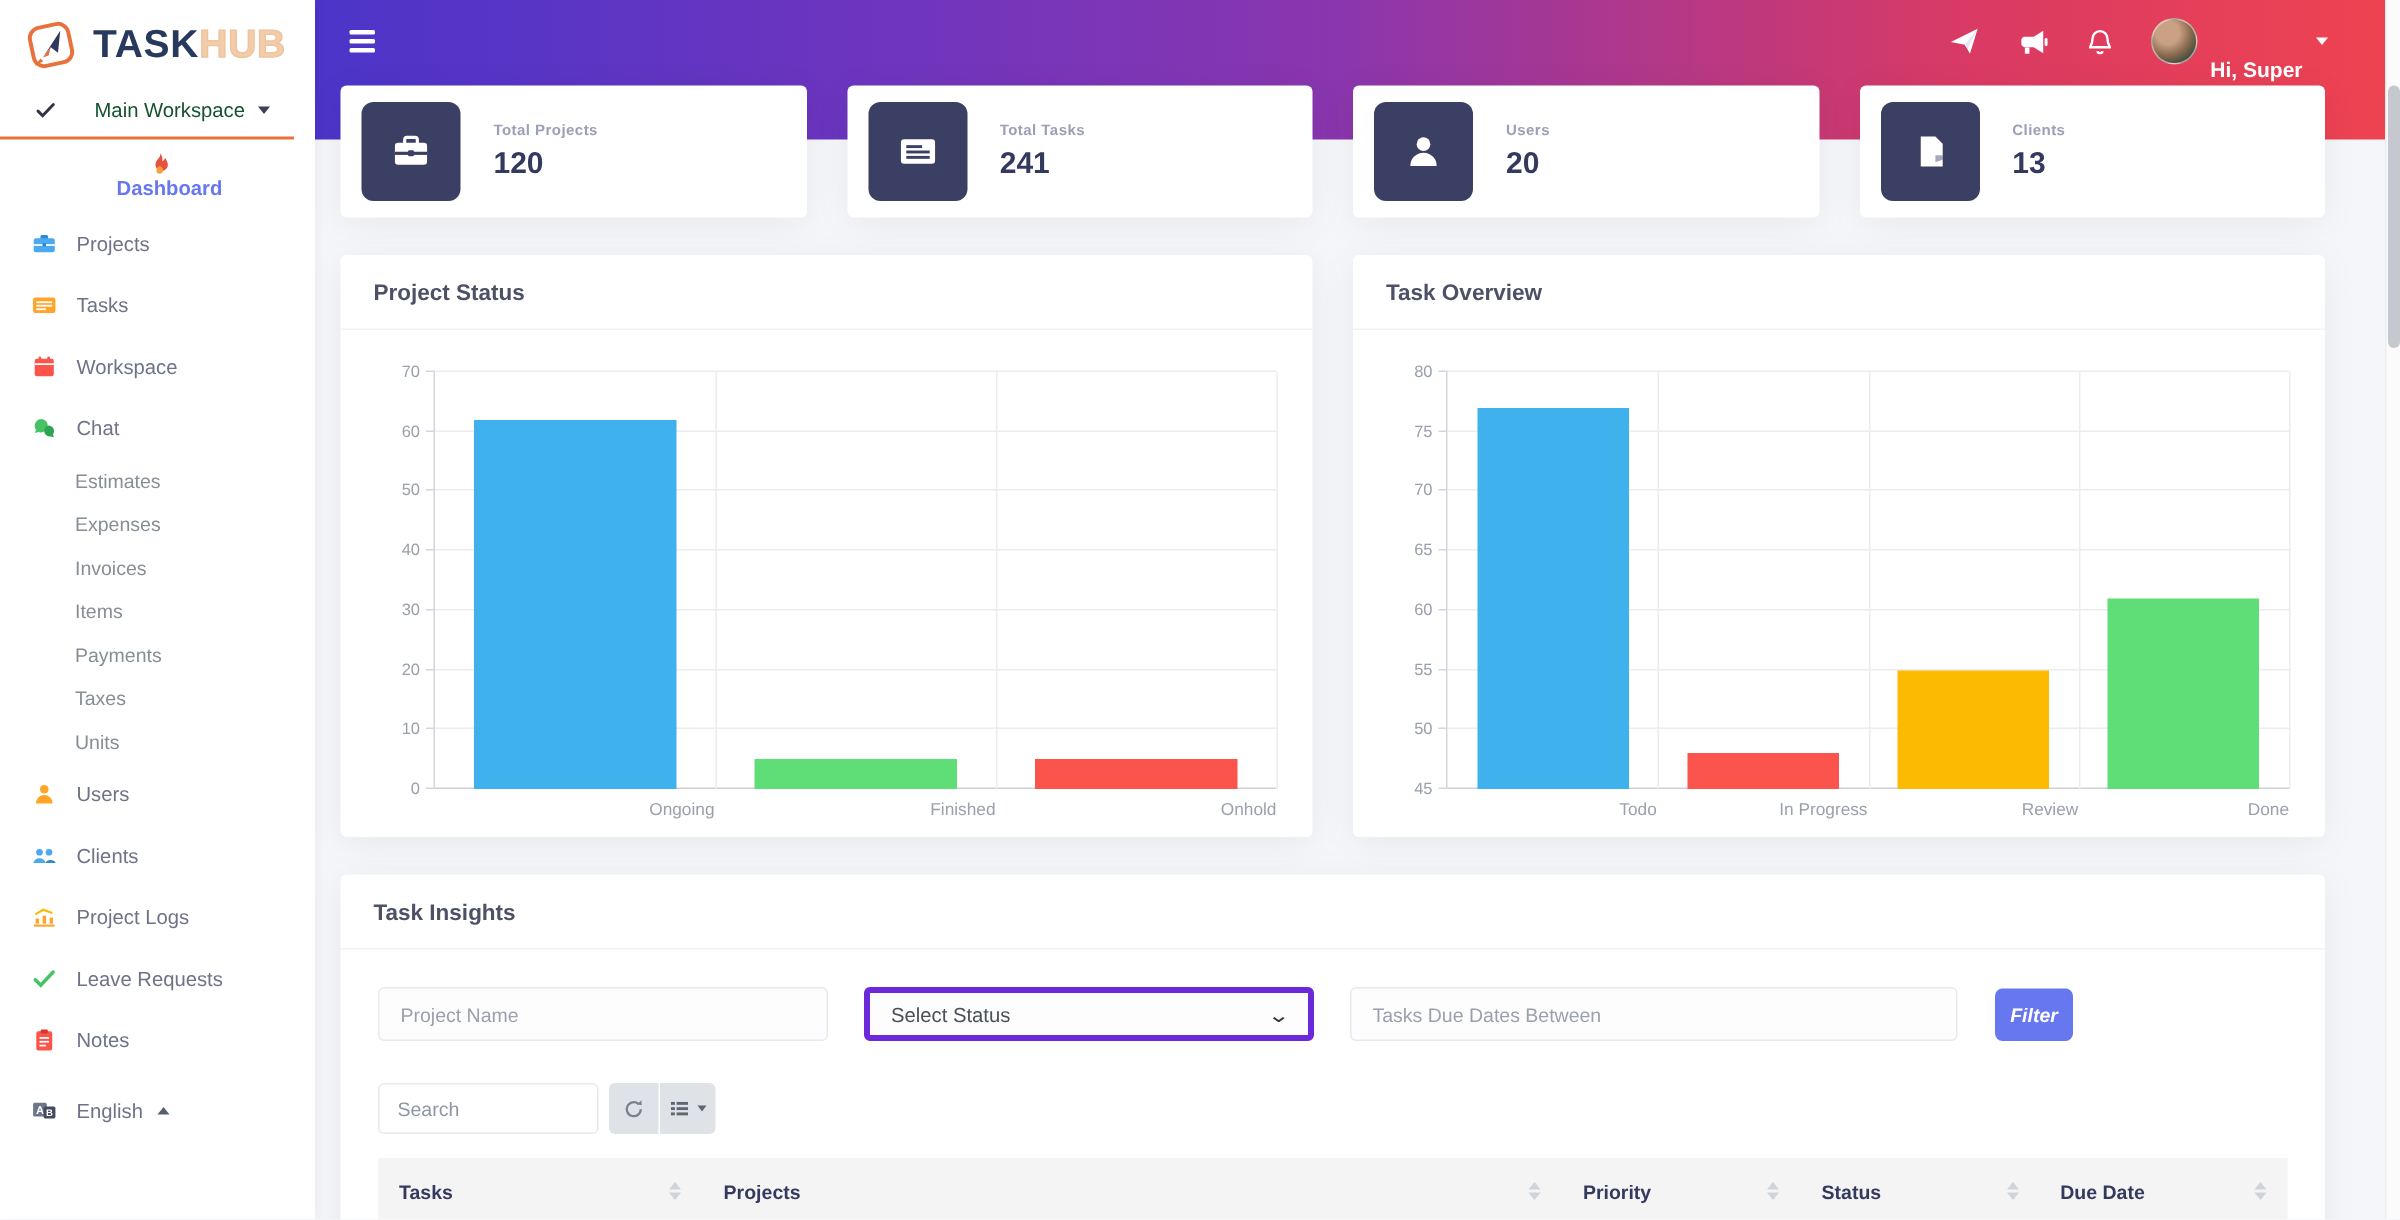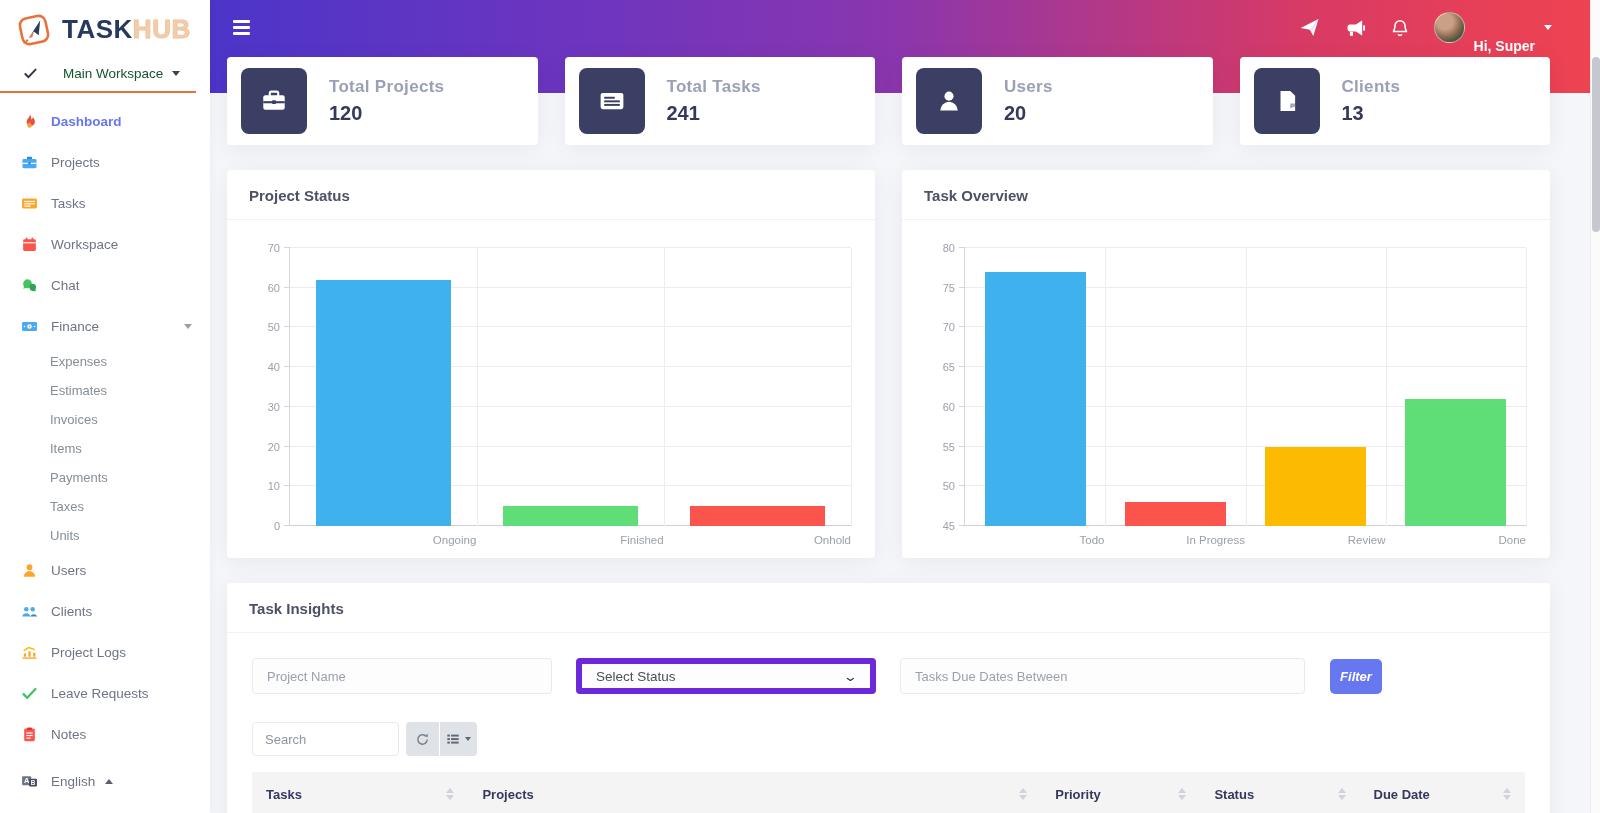--- a/index.html
+++ b/index.html
@@ -18,21 +18,21 @@
   .workspace-label { font-size:13.5px; color:#14532d; margin-left:24px; }
   .workspace-row .caret { margin-left:auto; }
   .caret-down { width:0; height:0; border:4px solid transparent; border-top:5px solid #3d4152; display:inline-block; margin-top:4px; }
   .caret-up { width:0; height:0; border:4px solid transparent; border-bottom:5px solid #5a5f70; display:inline-block; margin-bottom:3px; }
   .caret-gray { border-top-color:#9aa0ac; }
   .caret-white { border-top-color:#fff; }
 
   .menu { list-style:none; margin-top:8px; }
   .menu-item { display:flex; align-items:center; height:41px; padding:0 18px 0 21px; font-size:13.5px; color:#6e7387; cursor:pointer; }
   .menu-item .mi-label { margin-left:13px; }
-  .menu-item.active { color:#6777ef; font-weight:700; }
+  .menu-item.active { color:#6777ef; font-weight:700;flex-direction:column; }
   .menu-item .caret { margin-left:auto; }
   .submenu { list-style:none; }
   .submenu-item { height:29px; line-height:29px; padding-left:50px; font-size:13px; color:#868e96; cursor:pointer; }
   .language-row { display:flex; align-items:center; padding:0 18px 0 21px; height:40px; margin-top:6px; font-size:13.5px; color:#6e7387; cursor:pointer; }
   .language-row .lang-label { margin-left:13px; margin-right:10px; }
   .ic { display:inline-flex; width:17px; height:17px; align-items:center; justify-content:center; }
 
   
   .main { position:relative; flex:1; height:813px; }
   .grad-band { position:absolute; top:0; left:0; right:0; height:93px;
@@ -47,21 +47,21 @@
     background:radial-gradient(circle at 35% 30%, #caa184 0 28%, #8a6b50 55%, #3c4a3a 80%, #2c332c 100%); border:1px solid rgba(255,255,255,.5); }
   .greeting { color:#fff; font-size:14px; font-weight:700;margin-top:36px; }
 
   .content { position:relative; z-index:3; padding:57px 50px 0 17px; }
 
   
   .stats-row { display:flex; gap:27px; }
   .stat-card { flex:1; background:#fff; border-radius:4px; box-shadow:0 4px 25px rgba(0,0,0,.06); height:88px; display:flex; align-items:center; padding:11px 14px; }
   .stat-tile { width:66px; height:66px; background:#3a3f63; border-radius:8px; display:flex; align-items:center; justify-content:center; }
   .stat-meta { margin-left:22px; }
-  .stat-label { font-size:17px; font-weight:700; color:#9aa0b5; letter-spacing:.3px; }
+  .stat-label { font-size:10px; font-weight:700; color:#9aa0b5; letter-spacing:.3px; }
   .stat-value { font-size:20px; font-weight:700; color:#34395e; margin-top:5px; }
 
   
   .charts-row { display:flex; gap:27px; margin-top:25px; }
   .card { background:#fff; border-radius:4px; box-shadow:0 4px 25px rgba(0,0,0,.06); }
   .chart-card { flex:1; }
   .card-header { padding:17px 22px 14px 22px; border-bottom:1px solid #f1f2f7; }
   .card-title { font-size:15px; font-weight:700; color:#4c5166; }
   .chart-body { padding:28px 24px 12px 24px; }
   .chart { margin-left:38px; }
@@ -76,21 +76,21 @@
   .x-label { flex:1; text-align:right; font-size:11.5px; color:#9aa0ac; }
 
   
   .insights-card { margin-top:25px; min-height:260px; }
   .insights-body { padding:25px 25px 30px 25px; }
   .filter-row { display:flex; gap:24px; align-items:center; }
   .tf-input { height:36px; border:1px solid #e7e9f0; border-radius:4px; background:#fdfdfe; padding:0 14px; font-size:13px; color:#495057; font-family:"Liberation Sans",sans-serif; outline:none; }
   .tf-input::placeholder { color:#9aa0ac; }
   .w300 { width:300px; }
   .w405 { width:405px; }
-  .fake-select { width:300px; height:36px; border:6px solid #6d28d9; border-radius:4px; background:#fdfdfe; display:flex; align-items:center; padding:0 14px; font-size:13.5px; color:#495057; cursor:pointer; }
+  .fake-select { width:300px; height:36px; border:4px solid #6d28d9; border-radius:4px; background:#fdfdfe; display:flex; align-items:center; padding:0 14px; font-size:13.5px; color:#495057; cursor:pointer; }
   .fake-select .chev { margin-left:auto; font-size:13px; color:#30343f; transform:scaleX(1.4); }
   .filter-btn { width:52px; height:35px; background:#6777ef; color:#fff; border:none; border-radius:5px; font-size:13px; font-weight:700; font-style:italic; cursor:pointer; margin-left:1px; font-family:"Liberation Sans",sans-serif; }
 
   .search-row { display:flex; justify-content:flex-start; align-items:center; margin-top:28px; }
   .search-input { width:147px; height:34px; border:1px solid #e7e9f0; border-radius:4px; background:#fff; padding:0 12px; font-size:13px; color:#495057; outline:none; font-family:"Liberation Sans",sans-serif; }
   .search-input::placeholder { color:#8d96a3; }
   .btn-group { display:flex; margin-left:7px; }
   .gbtn { height:34px; background:#dfe3e8; border:none; cursor:pointer; display:flex; align-items:center; justify-content:center; gap:5px; }
   .gbtn.first { width:33px; border-radius:4px 0 0 4px; margin-right:1px; }
   .gbtn.second { width:37px; border-radius:0 4px 4px 0; }
@@ -189,36 +189,23 @@
         </li>
         <li class="menu-item">
           <span class="ic">
             <svg width="17" height="17" viewBox="0 0 16 16">
               <path d="M6.2 2.2a4.2 4.2 0 0 0-4.2 4.2c0 1 .3 1.8.8 2.5L2.2 11l2.3-.7a4.2 4.2 0 1 0 1.7-8.1z" fill="#47c363"></path>
               <path d="M10.8 6.3a3.4 3.4 0 0 1 3.4 3.4c0 .8-.3 1.5-.7 2.1l.5 1.9-1.9-.6a3.4 3.4 0 1 1-1.3-6.8z" fill="#2ea351"></path>
             </svg>
           </span>
           <span class="mi-label">Chat</span>
         </li>
-        <li class="menu-item">
-          <span class="ic">
-            <svg width="17" height="17" viewBox="0 0 16 16">
-              <rect x="1" y="3.8" width="14" height="8.4" rx="1.2" fill="#4aa9f0"></rect>
-              <circle cx="8" cy="8" r="2.1" fill="#fff"></circle>
-              <circle cx="8" cy="8" r="1" fill="#ffa426"></circle>
-              <rect x="2.7" y="7.4" width="1.3" height="1.2" fill="#fff"></rect>
-              <rect x="12" y="7.4" width="1.3" height="1.2" fill="#fff"></rect>
-            </svg>
-          </span>
-          <span class="mi-label">Finance</span>
-          <span class="caret caret-down caret-gray"></span>
-        </li>
         <ul class="submenu">
+          <li class="submenu-item">Estimates</li>
           <li class="submenu-item">Expenses</li>
-          <li class="submenu-item">Estimates</li>
           <li class="submenu-item">Invoices</li>
           <li class="submenu-item">Items</li>
           <li class="submenu-item">Payments</li>
           <li class="submenu-item">Taxes</li>
           <li class="submenu-item">Units</li>
         </ul>
         <li class="menu-item">
           <span class="ic">
             <svg width="17" height="17" viewBox="0 0 16 16">
               <circle cx="8" cy="4.9" r="2.7" fill="#ffa426"></circle>

